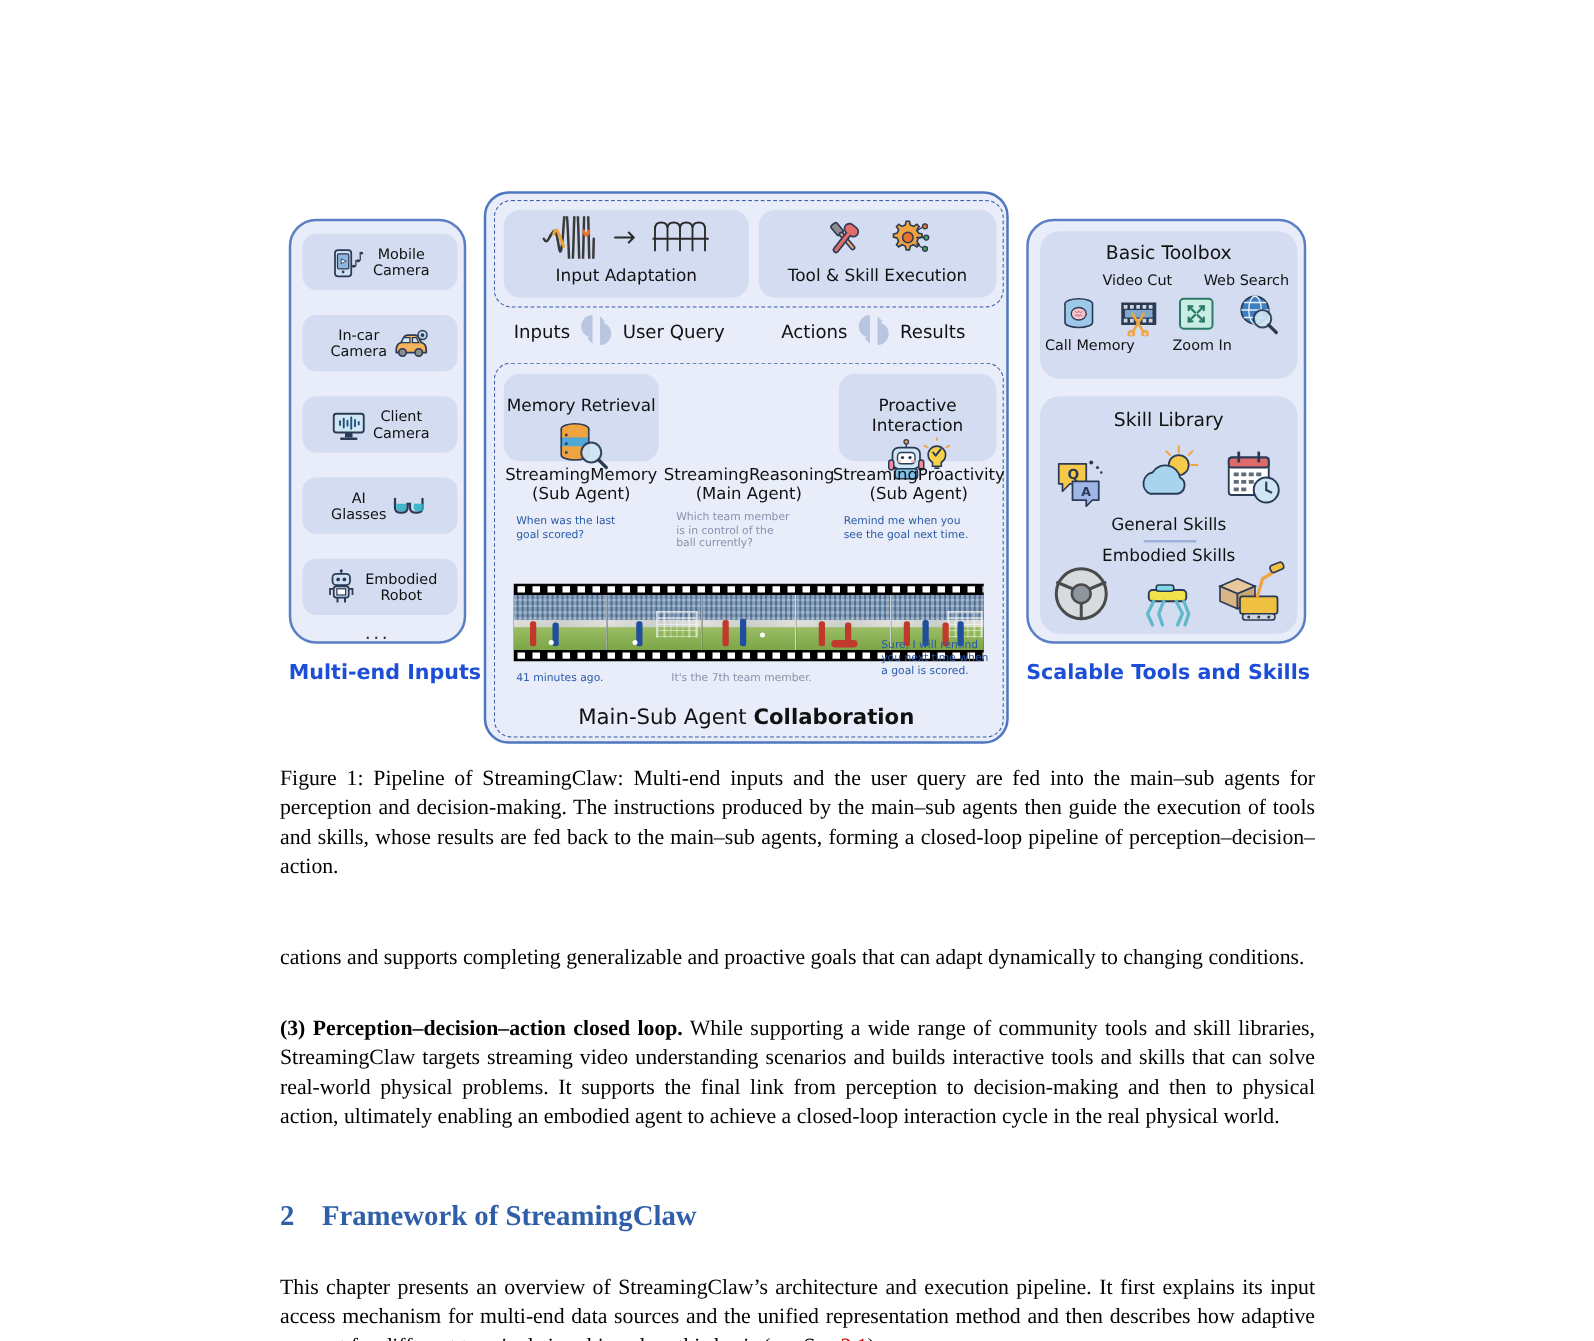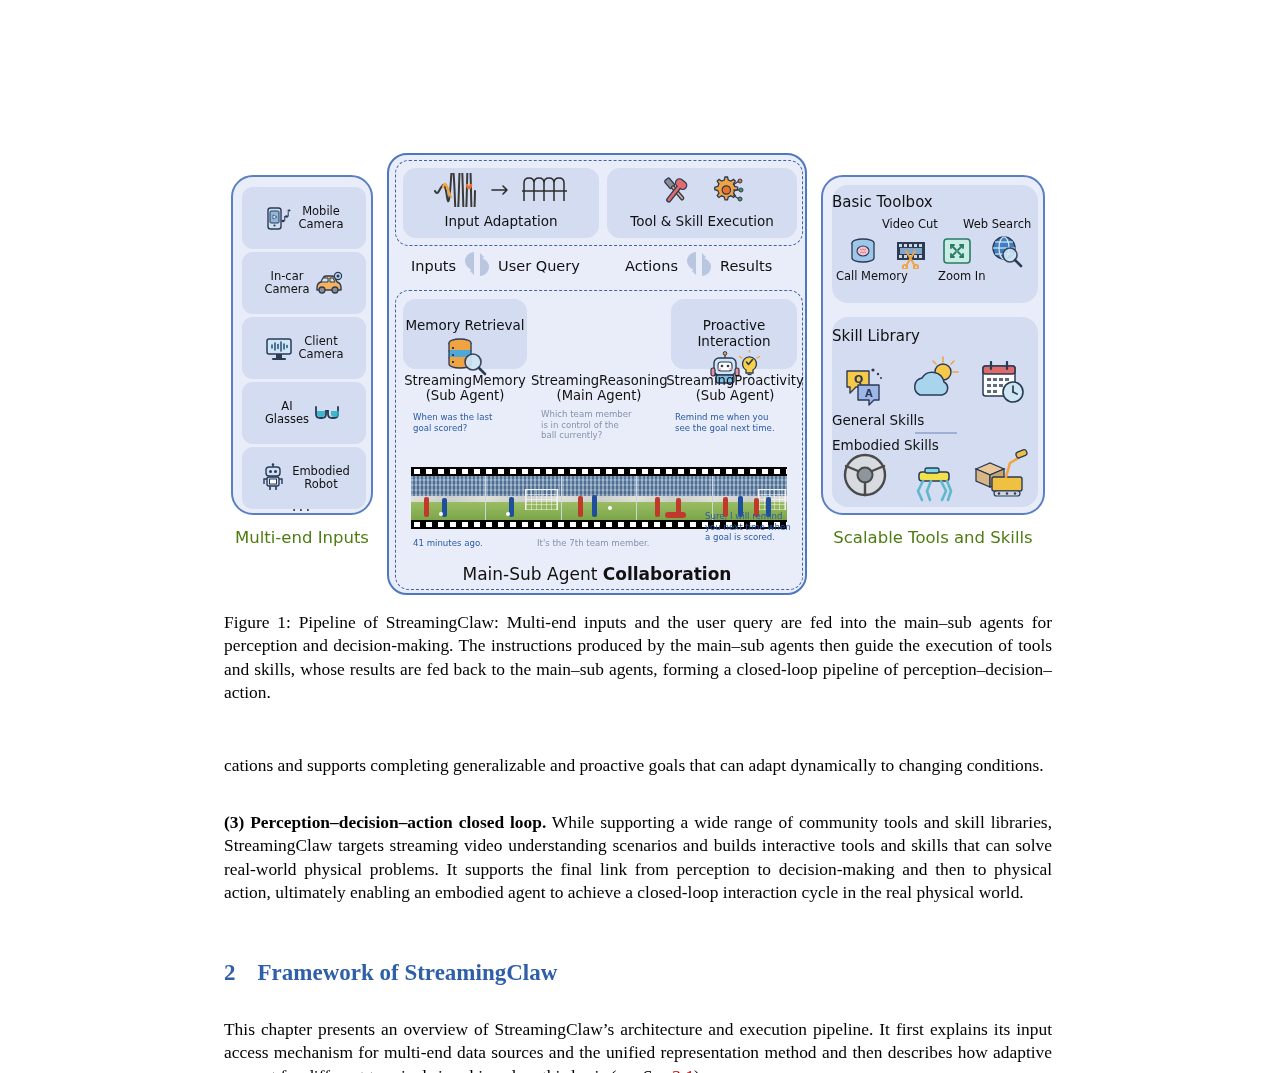--- a/index.html
+++ b/index.html
@@ -38,21 +38,21 @@
   #left-panel {
     left: 6px;
     top: 25px;
     width: 142px;
     height: 340px;
   }
   .input-chip {
     position: absolute;
     left: 9px;
     width: 124px;
-    height: 62px;
+    height: 45px;
     background: #d3dcf0;
     border-radius: 11px;
     display: flex;
     align-items: center;
     justify-content: center;
     gap: 4px;
     padding: 0 5px;
     box-sizing: border-box;
   }
   .chip-label {
@@ -232,40 +232,42 @@
     position: absolute;
     left: 9px;
     width: 206px;
     background: #d3dcf0;
     border-radius: 16px;
     box-sizing: border-box;
   }
   .group-title {
     position: absolute;
     left: 0; width: 100%;
+    text-align: center;
     font-family: "DejaVu Sans", sans-serif;
     font-size: 15px;
     color: #111;
   }
   .mini-label {
     position: absolute;
     font-family: "DejaVu Sans", sans-serif;
     font-size: 11.5px;
     color: #111;
     white-space: nowrap;
   }
   .mini-icon { position: absolute; }
 
   .col-caption {
     position: absolute;
     font-family: "DejaVu Sans", sans-serif;
     font-size: 16.5px;
-    color: #4d7c0f;
+    color: #1d4ed8;
     text-align: center;
     white-space: nowrap;
+    font-weight: bold;
   }
 
   
   .doc-text {
     position: absolute;
     left: 224px;
     width: 828px;
     font-family: "Liberation Serif", serif;
     font-size: 17.4px;
     line-height: 23.3px;

